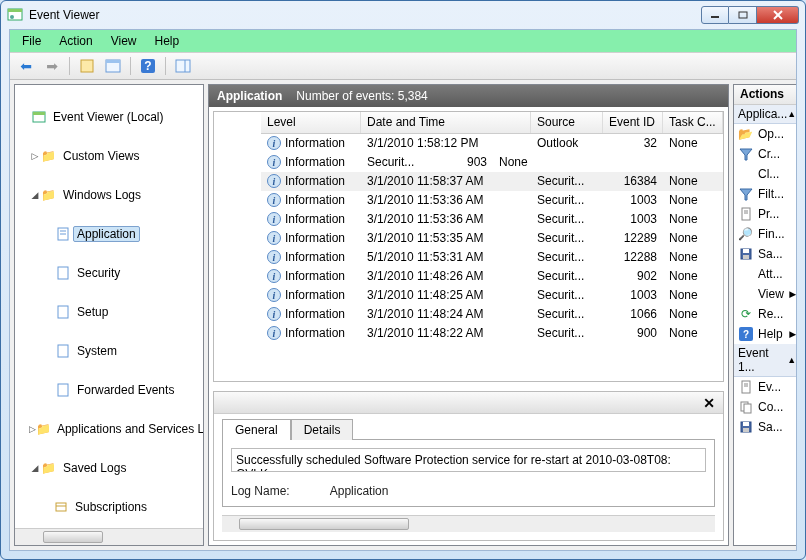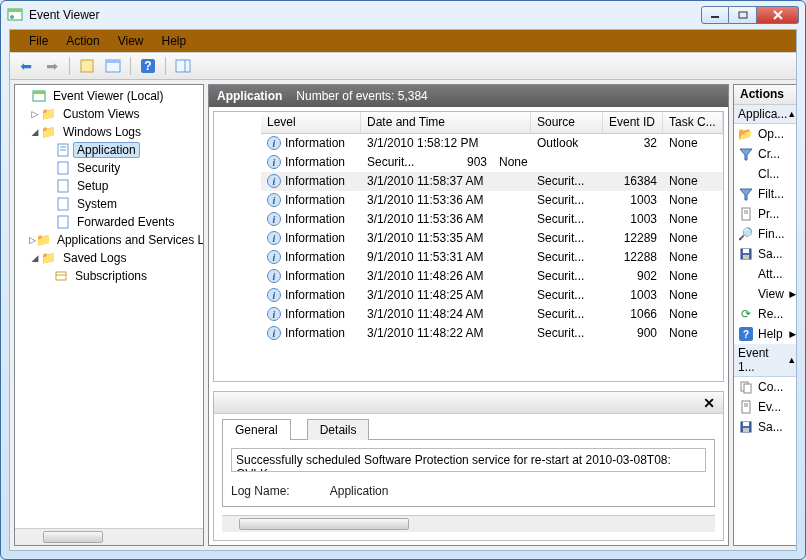--- a/index.html
+++ b/index.html
@@ -43,23 +43,23 @@
 }
 .inner {
   flex: 1;
   margin: 0 8px 8px 8px;
   background: #f0f0f0;
   border: 1px solid #9fb7d4;
   display: flex; flex-direction: column;
 }
 .menubar {
   height: 22px;
-  background: #a16207;
+  background: #86efac;
   display: flex; align-items: center;
-  padding: 0 11px;
+  padding: 0 4px;
   gap: 2px;
 }
 .menubar span { padding: 2px 8px; cursor: default; }
 .toolbar {
   height: 28px;
   background: linear-gradient(#fafafa,#e8e8e8);
   border-top: 1px solid #d0d0d0;
   border-bottom: 1px solid #c0c0c0;
   display: flex; align-items: center;
   padding: 0 4px; gap: 2px;
@@ -88,20 +88,21 @@
 .tree {
   flex: 1; overflow: hidden;
   padding: 2px;
 }
 .tree-item {
   display: flex; align-items: center;
   height: 18px;
   padding-left: 2px;
   white-space: nowrap;
   cursor: default;
+  margin-top: 21px;
 }
 .tree-item .exp { width: 12px; text-align: center; color: #555; font-size: 9px; }
 .tree-item .ticon2 { width: 16px; height: 16px; margin-right: 2px; display:flex; align-items:center; justify-content:center;}
 .tree-item.sel .lbl {
   background: #cce4f7;
   border: 1px solid #7da2ce;
   padding: 0 3px;
   border-radius: 2px;
 }
 .tree-item .lbl { padding: 0 4px; }
@@ -172,21 +173,21 @@
 }
 .detail-head {
   height: 22px;
   background: linear-gradient(#fafafa,#e0e0e0);
   display: flex; align-items: center; padding: 0 8px;
   font-weight: bold;
   border-bottom: 1px solid #ccc;
 }
 .detail-head .x { margin-left: auto; font-weight: bold; cursor: default; font-size:14px;}
 .tabs {
-  display: flex; padding: 4px 8px 0 8px; gap: 16px; text-align: center;
+  display: flex; padding: 4px 8px 0 8px; gap: 0; text-align: center;
 }
 .tab {
   padding: 3px 12px;
   border: 1px solid #aaa;
   background: #f0f0f0;
   position: relative; top: 1px;
   border-bottom: none;
 }
 .tab.active { background: #fff; z-index: 2; }
 .tabbody {
@@ -447,21 +448,21 @@
               </div>
               <div class="grow">
                 <div class="gcol c-level"><span class="info-ico">i</span>Information</div>
                 <div class="gcol c-date">3/1/2010 11:53:35 AM</div>
                 <div class="gcol c-source">Securit...</div>
                 <div class="gcol c-eid">12289</div>
                 <div class="gcol c-task">None</div>
               </div>
               <div class="grow">
                 <div class="gcol c-level"><span class="info-ico">i</span>Information</div>
-                <div class="gcol c-date">9/1/2010 11:53:31 AM</div>
+                <div class="gcol c-date">5/1/2010 11:53:31 AM</div>
                 <div class="gcol c-source">Securit...</div>
                 <div class="gcol c-eid">12288</div>
                 <div class="gcol c-task">None</div>
               </div>
               <div class="grow">
                 <div class="gcol c-level"><span class="info-ico">i</span>Information</div>
                 <div class="gcol c-date">3/1/2010 11:48:26 AM</div>
                 <div class="gcol c-source">Securit...</div>
                 <div class="gcol c-eid">902</div>
                 <div class="gcol c-task">None</div>
@@ -600,35 +601,35 @@
             </div>
           </div>
         <div class="action-section">
           <span>Event 1...</span>
             <span class="arr">▲</span>
         </div>
         <div id="alist2">
             <div class="action-item">
               <span class="aicon">
                 <svg width="14" height="14">
-                  <rect x="2" y="2" width="7" height="9" fill="#fff" stroke="#888"></rect>
-                  <rect x="5" y="4" width="7" height="9" fill="#fff" stroke="#888"></rect>
-                </svg>
-              </span>
-              <span>Co...</span>
-            </div>
-            <div class="action-item">
-              <span class="aicon">
-                <svg width="14" height="14">
                   <rect x="3" y="1" width="8" height="12" fill="#fff" stroke="#888"></rect>
                   <line x1="5" y1="4" x2="9" y2="4" stroke="#888"></line>
                   <line x1="5" y1="6" x2="9" y2="6" stroke="#888"></line>
                 </svg>
               </span>
               <span>Ev...</span>
+            </div>
+            <div class="action-item">
+              <span class="aicon">
+                <svg width="14" height="14">
+                  <rect x="2" y="2" width="7" height="9" fill="#fff" stroke="#888"></rect>
+                  <rect x="5" y="4" width="7" height="9" fill="#fff" stroke="#888"></rect>
+                </svg>
+              </span>
+              <span>Co...</span>
             </div>
             <div class="action-item">
               <span class="aicon">
                 <svg width="14" height="14">
                   <rect x="2" y="2" width="10" height="10" fill="#4a6aa5" stroke="#2a4a85"></rect>
                   <rect x="4" y="2" width="6" height="4" fill="#fff"></rect>
                   <rect x="4" y="8" width="6" height="4" fill="#ccc"></rect>
                 </svg>
               </span>
               <span>Sa...</span>

